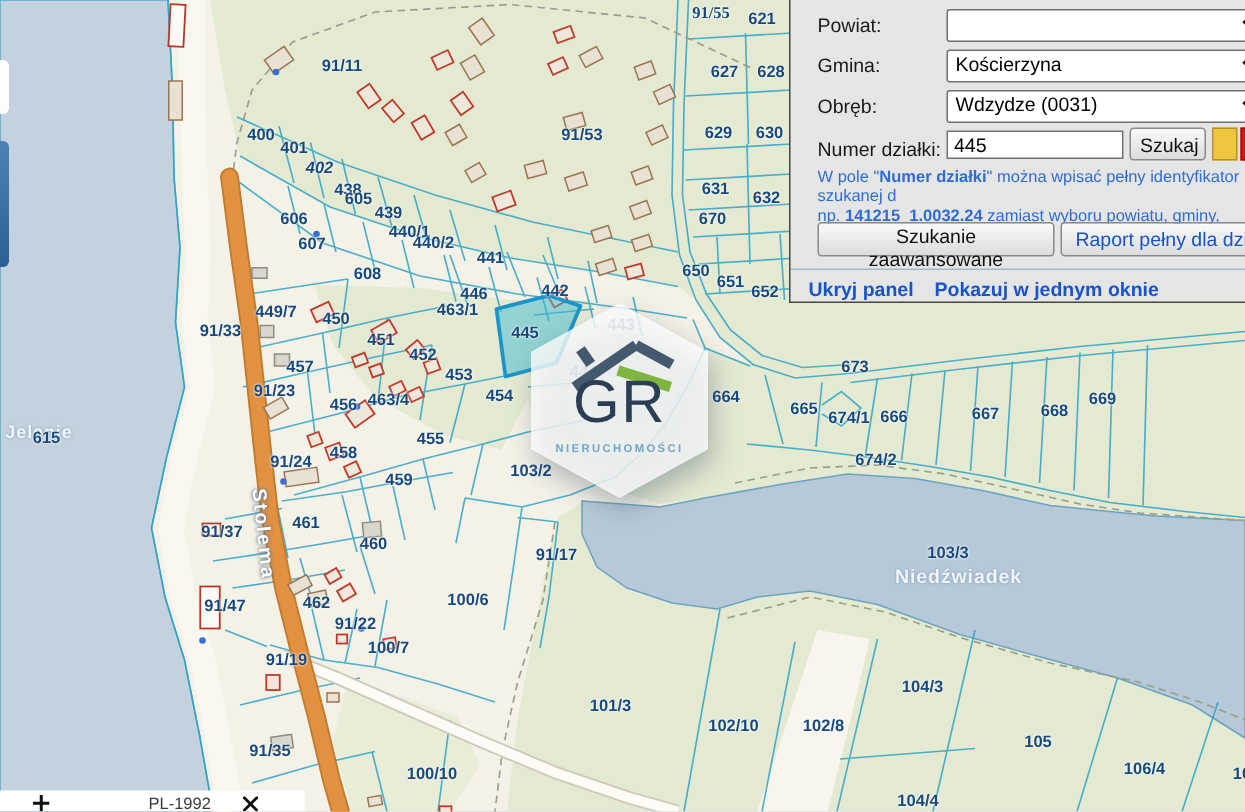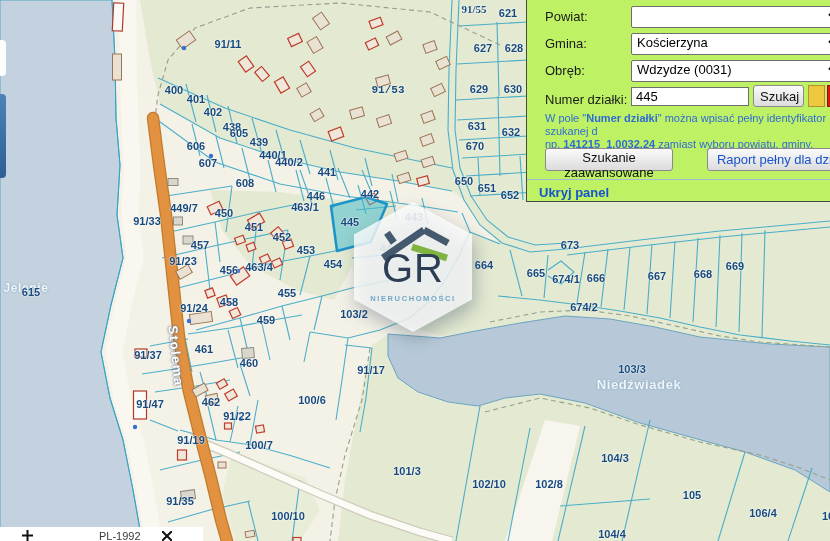--- a/index.html
+++ b/index.html
@@ -32,35 +32,35 @@
   #bottom-bar{position:absolute;left:0;top:527px;width:203px;height:14px;background:#fff;
           z-index:4;overflow:hidden}
   #bottom-bar .pl{position:absolute;left:99px;top:3px;font-size:11px;color:#3a3a3a}
   
   #left-white{position:absolute;left:0;top:40px;width:6px;height:36px;background:#fdfdfd;
           border-radius:0 4px 4px 0;z-index:4}
   #left-blue{position:absolute;left:0;top:94px;width:6px;height:84px;z-index:4;
           background:linear-gradient(180deg,#4d82b8,#2d5e94);border-radius:0 4px 4px 0}
   
   #panel{position:absolute;left:526px;top:0;width:304px;height:201px;z-index:10;
-          background:#bef264;border-left:1px solid #474747;border-bottom:1px solid #474747;
+          background:#e5e5e5;border-left:1px solid #474747;border-bottom:1px solid #474747;
           overflow:hidden;font-size:13px}
   .flabel{position:absolute;left:18px;color:#1a1a1a}
   .fselect{position:absolute;left:104px;width:191px;height:19px;background:#fff;
           border:1px solid #6f6f6f;border-radius:2px;padding:1px 18px 0 5px;color:#000;
           white-space:nowrap;overflow:hidden;cursor:pointer}
   .fselect svg{position:absolute;right:4px;top:6px}
   #parcel-input{position:absolute;left:104px;top:87px;width:108px;height:15px;
           border:1px solid #6f6f6f;background:#fff;font-size:13px;padding:1px 4px;
           font-family:"Liberation Sans",sans-serif}
   .gbtn{position:absolute;height:23px;background:linear-gradient(#fafafa,#dcdcdc);
           border:1px solid #8a8a8a;border-radius:3px;font-size:13px;cursor:pointer;
           font-family:"Liberation Sans",sans-serif;color:#111}
   #szukaj-btn{left:226px;top:85px;width:51px;height:22px}
-  #adv-btn{left:18px;top:148px;width:128px}
+  #adv-btn{left:18px;top:148px;width:158px}
   #report-btn{left:180px;top:148px;width:142px;color:#1753cc}
   .swatch{position:absolute;top:85px;height:20px;cursor:pointer}
   #swatch-yellow{left:281px;width:15px;background:#eec73e;border:1px solid #b2922a}
   #swatch-red{left:300px;width:12px;background:#e01212;border:1px solid #a30c0c}
   #note{position:absolute;left:18px;top:112px;width:300px;font-size:11px;line-height:13px;
           color:#2f6cd4}
   #panel-sep{position:absolute;left:0;top:179px;width:304px;border-top:1px solid #a3b9cc}
   .plink{position:absolute;top:185px;font-weight:bold;color:#1753cc;cursor:pointer;
           text-decoration:none;white-space:nowrap}
   #hide-link{left:12px}
@@ -204,24 +204,24 @@
 
   <polygon points="331,206 366,197 387,204 371,242 337,251" fill="rgba(64,186,208,.5)" stroke="#1b95c9" stroke-width="2.5" stroke-linejoin="round"></polygon>
 </svg>
 
 <div id="labels">
   <div class="lake-name" style="left:26px;top:288px;font-size:12px">Jelenie</div>
   <div class="lake-name" style="left:639px;top:384px">Niedźwiadek</div>
 <div class="plabel" style="left: 228px; top: 44px;">91/11</div>
     <div class="plabel" style="left: 474px; top: 9px; font-family: Liberation Serif, serif;">91/55</div>
     <div class="plabel" style="left: 508px; top: 13px;">621</div>
-    <div class="plabel" style="left: 388px; top: 90px; font-family: Liberation Mono, monospace;">91/53</div>
+    <div class="plabel" style="left: 388px; top: 90px;">91/53</div>
     <div class="plabel" style="left: 174px; top: 90px;">400</div>
     <div class="plabel" style="left: 196px; top: 99px;">401</div>
-    <div class="plabel" style="left: 213px; top: 112px;">402</div>
+    <div class="plabel" style="left: 213px; top: 112px; font-style: italic;">402</div>
     <div class="plabel" style="left: 232px; top: 127px;">438</div>
     <div class="plabel" style="left: 204px; top: 133px; margin-left: 35px;">605</div>
     <div class="plabel" style="left: 180px; top: 146px; padding-left: 32px;">606</div>
     <div class="plabel" style="left: 208px; top: 163px;">607</div>
     <div class="plabel" style="left: 259px; top: 142px;">439</div>
     <div class="plabel" style="left: 273px; top: 155px;">440/1</div>
     <div class="plabel" style="left: 289px; top: 162px;">440/2</div>
     <div class="plabel" style="left: 327px; top: 172px;">441</div>
     <div class="plabel" style="left: 316px; top: 196px;">446</div>
     <div class="plabel" style="left: 370px; top: 194px;">442</div>
@@ -269,21 +269,21 @@
     <div class="plabel" style="left: 632px; top: 369px;">103/3</div>
     <div class="plabel" style="left: 371px; top: 370px;">91/17</div>
     <div class="plabel" style="left: 204px; top: 349px;">461</div>
     <div class="plabel" style="left: 249px; top: 363px;">460</div>
     <div class="plabel" style="left: 148px; top: 355px;">91/37</div>
     <div class="plabel" style="left: 211px; top: 402px;">462</div>
     <div class="plabel" style="left: 237px; top: 416px;">91/22</div>
     <div class="plabel" style="left: 150px; top: 404px;">91/47</div>
     <div class="plabel" style="left: 191px; top: 440px;">91/19</div>
     <div class="plabel" style="left: 312px; top: 400px;">100/6</div>
-    <div class="plabel" style="left: 259px; top: 445px;">100/7</div>
+    <div class="plabel" style="left: 259px; top: 432px;">100/7</div>
     <div class="plabel" style="left: 407px; top: 471px;">101/3</div>
     <div class="plabel" style="left: 288px; top: 516px;">100/10</div>
     <div class="plabel" style="left: 180px; top: 501px;">91/35</div>
     <div class="plabel" style="left: 489px; top: 484px;">102/10</div>
     <div class="plabel" style="left: 549px; top: 484px;">102/8</div>
     <div class="plabel" style="left: 615px; top: 458px;">104/3</div>
     <div class="plabel" style="left: 692px; top: 495px;">105</div>
     <div class="plabel" style="left: 763px; top: 513px;">106/4</div>
     <div class="plabel" style="left: 612px; top: 534px;">104/4</div>
     <div class="plabel" style="left: 828px; top: 516px;">10</div>
@@ -343,13 +343,14 @@
   <div class="swatch" id="swatch-yellow"></div>
   <div class="swatch" id="swatch-red"></div>
   <div id="note">
     <span>W pole "</span><b>Numer działki</b><span>" można wpisać pełny identyfikator szukanej d</span><br>
     <span>np. </span><b>141215_1.0032.24</b><span> zamiast wyboru powiatu, gminy, obrębu.</span>
   </div>
   <button class="gbtn" id="adv-btn">Szukanie zaawansowane</button>
   <button class="gbtn" id="report-btn">Raport pełny dla dzia</button>
   <div id="panel-sep"></div>
   <a class="plink" id="hide-link">Ukryj panel</a>
+  <a class="plink" id="single-link">Pokazuj w jednym oknie</a>
 </div>
 
 </body></html>

